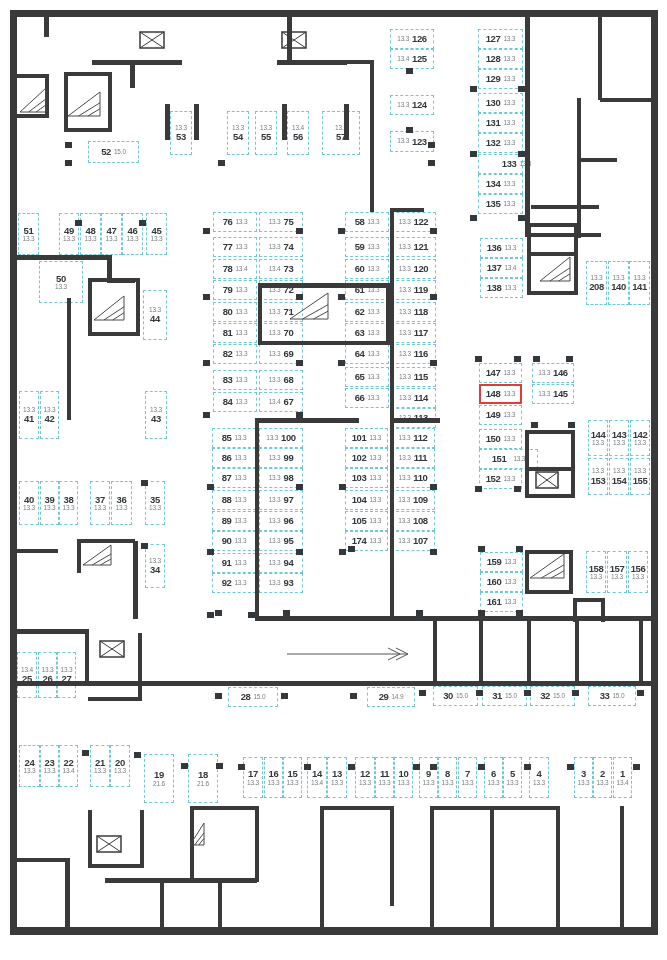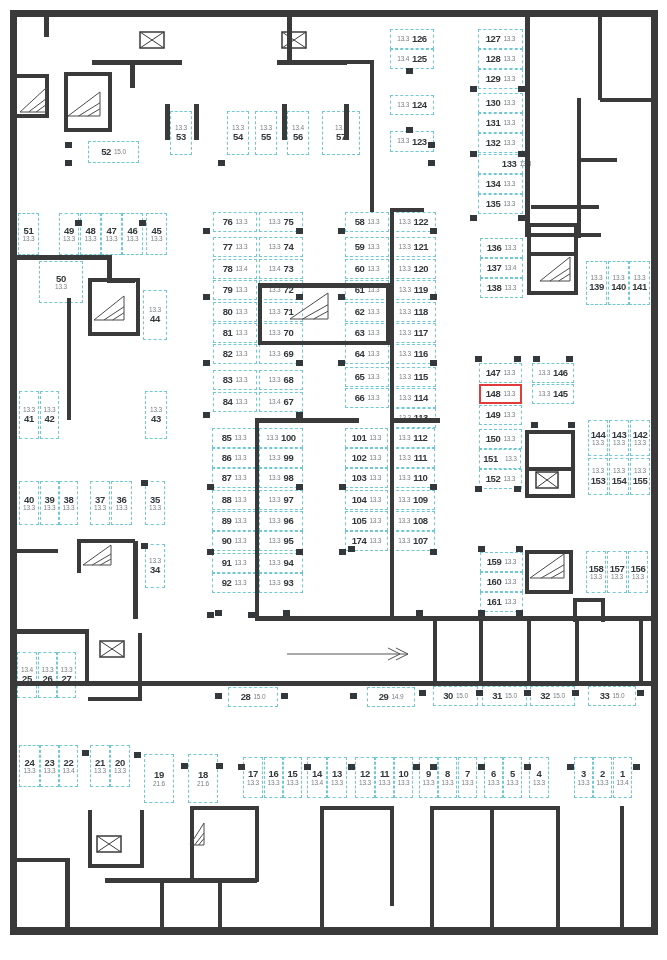--- a/index.html
+++ b/index.html
@@ -693,21 +693,21 @@
       <div class="spot h" style="left: 480px; top: 258px; width: 43px; height: 20px;">
         <span class="n">137</span>
         <span class="a">13.4</span>
       </div>
       <div class="spot h" style="left: 480px; top: 278px; width: 43px; height: 20px;">
         <span class="n">138</span>
         <span class="a">13.3</span>
       </div>
       <div class="spot v" style="left: 586px; top: 261px; width: 21px; height: 44px;">
         <span class="a">13.3</span>
-        <span class="n">139</span>
+        <span class="n">208</span>
       </div>
       <div class="spot v" style="left: 608px; top: 261px; width: 21px; height: 44px;">
         <span class="a">13.3</span>
         <span class="n">140</span>
       </div>
       <div class="spot v" style="left: 629px; top: 261px; width: 21px; height: 44px;">
         <span class="a">13.3</span>
         <span class="n">141</span>
       </div>
       <div class="spot v" style="left: 630px; top: 420px; width: 20px; height: 36px;">
@@ -739,21 +739,21 @@
         <span class="a">13.3</span>
       </div>
       <div class="spot h" style="left: 479px; top: 405px; width: 43px; height: 20px;">
         <span class="n">149</span>
         <span class="a">13.3</span>
       </div>
       <div class="spot h" style="left: 479px; top: 429px; width: 43px; height: 20px;">
         <span class="n">150</span>
         <span class="a">13.3</span>
       </div>
-      <div class="spot h" style="left: 479px; top: 449px; width: 42px; height: 20px; gap: 7px;">
+      <div class="spot h" style="left: 479px; top: 449px; width: 59px; height: 20px; gap: 7px;">
         <span class="n">151</span>
         <span class="a">13.3</span>
       </div>
       <div class="spot h" style="left: 479px; top: 469px; width: 43px; height: 20px;">
         <span class="n">152</span>
         <span class="a">13.3</span>
       </div>
       <div class="spot v" style="left: 588px; top: 458px; width: 20px; height: 37px;">
         <span class="a">13.3</span>
         <span class="n">153</span>

